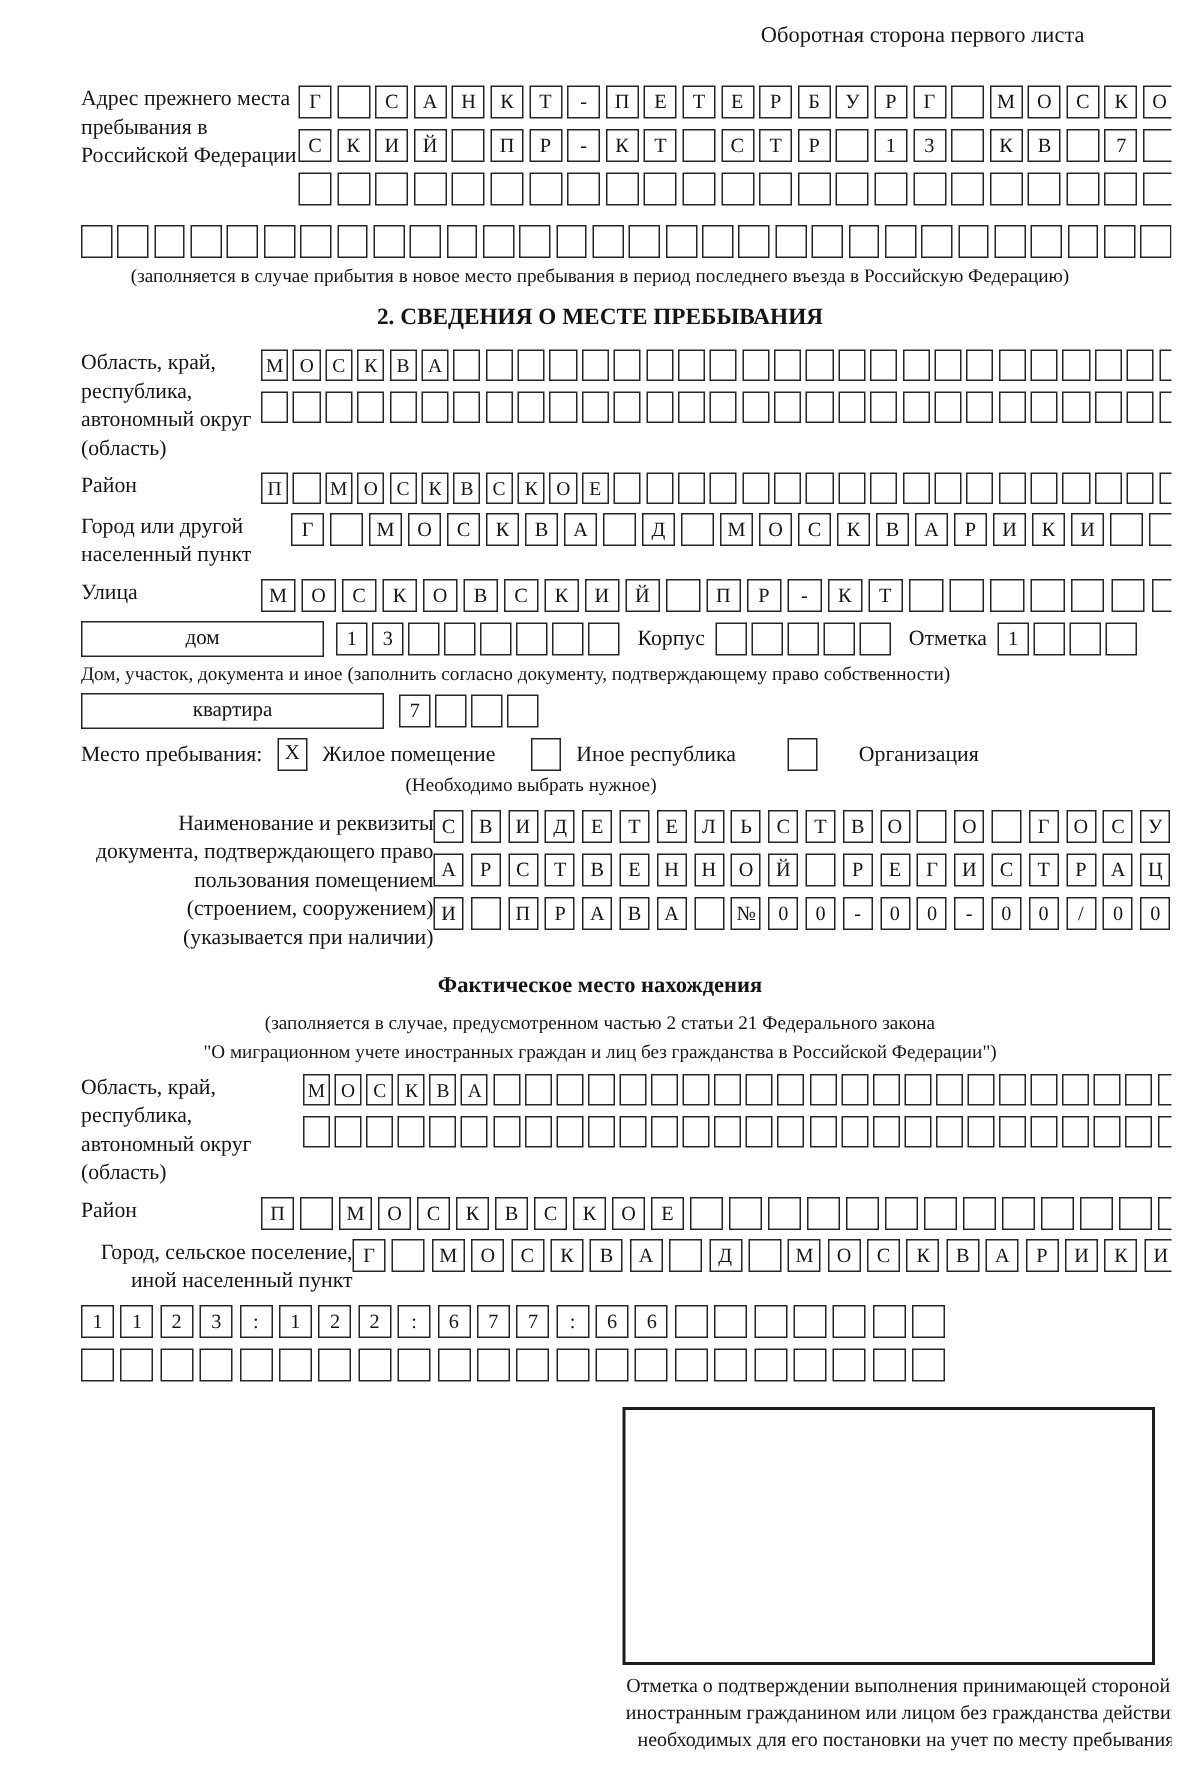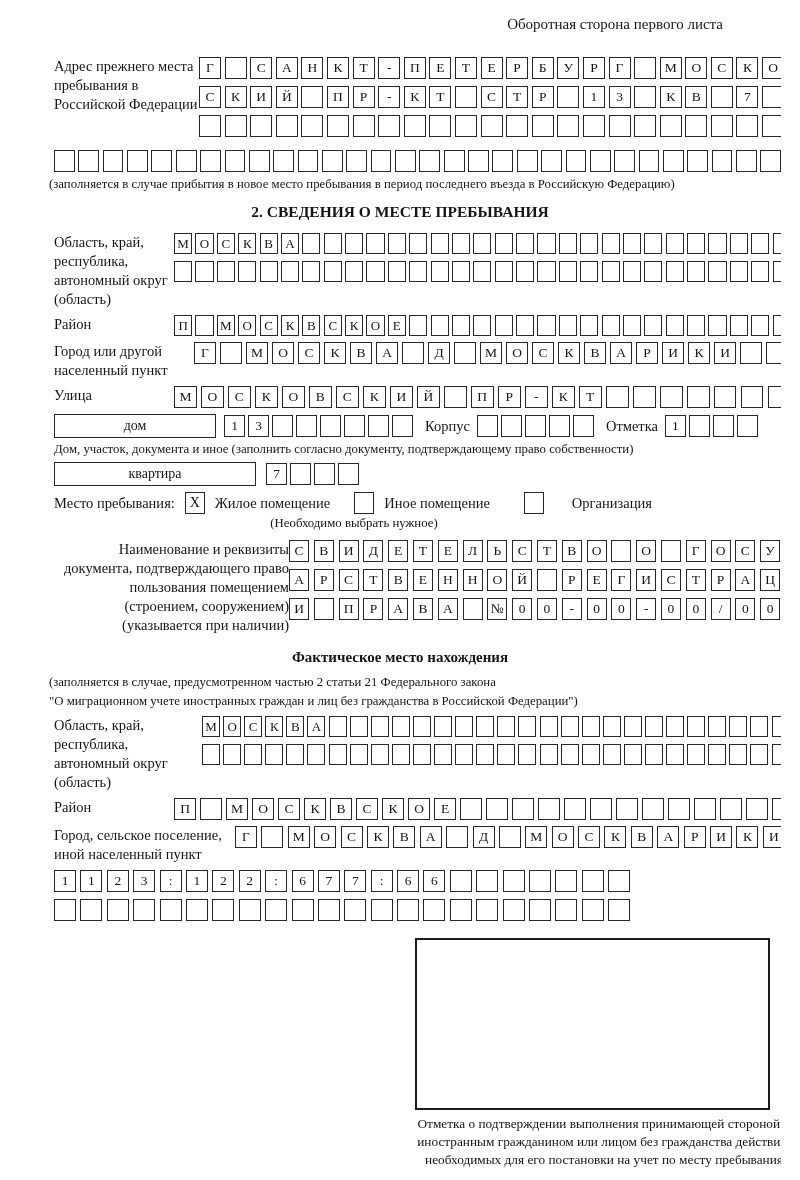--- a/index.html
+++ b/index.html
@@ -30,29 +30,29 @@
   .rdoc{ gap:4.8px; } .rdoc .cell{ width:18px; }
   .rfact30{ gap:3.1px; } .rfact30 .cell{ width:16px; height:19px; font-size:13px; }
   .rfact25{ gap:4px; } .rfact25 .cell{ width:20px; }
   .rfact22{ gap:4.4px; } .rfact22 .cell{ width:20px; }
   .rhouse{ gap:3px; } .rhouse .cell{ width:19px; }
 
   .sec1{ margin-top:24px; }
   .sec1 .flabel{ width:145px; }
   .fullrow{ margin:0 0 4px 35px; }
   .note{ font-size:12.8px; line-height:17px; }
-  .note-center{ margin:0 30px 2px 30px; }
+  .note-center{ text-align:center; margin:0 30px 2px 30px; }
   .note-left{ margin:2px 0 4px 35px; }
   .h2{ text-align:center; font-weight:bold; font-size:15.5px; margin:10px 0 12px 0; }
   .h3{ text-align:center; font-weight:bold; font-size:15px; margin:14px 0 8px 0; }
 
   .lblw120{ width:120px; }
   .lblw140{ width:140px; }
   .lblw148{ width:148px; }
-  .lblw181{ width:181px; }
+  .lblw181{ width:181px;text-align:right; }
   .lblw235{ width:235px; }
 
   
   .house-row{ display:flex; align-items:center; margin:2px 0 3px 35px; }
   .named-box{
     border:1.6px solid #262626; height:22px; display:inline-flex;
     align-items:center; justify-content:center; font-size:14px; background:#fff;
   }
   .box-dom{ width:160px; margin-right:8px; }
   .box-kv{ width:200px; margin-right:10px; }
@@ -410,21 +410,21 @@
         <span class="cell"></span>
         <span class="cell"></span>
       </div>
   </div>
 
   <div class="stay-row">
     <span>Место пребывания:</span>
     <span class="cb">X</span>
     <span>Жилое помещение</span>
     <span class="cb" style="margin-left:24px;"></span>
-    <span>Иное помещение</span>
+    <span>Иное республика</span>
     <span class="cb" style="margin-left:34px;margin-right:28px;"></span>
     <span>Организация</span>
   </div>
   <div class="note stay-note">(Необходимо выбрать нужное)</div>
 
   <div class="field doc-field">
     <div class="flabel lblw235">Наименование и реквизиты документа, подтверждающего право пользования помещением (строением, сооружением) (указывается при наличии)</div>
     <div class="rows">
       <div class="cellrow rdoc">
           <span class="cell">С</span>

